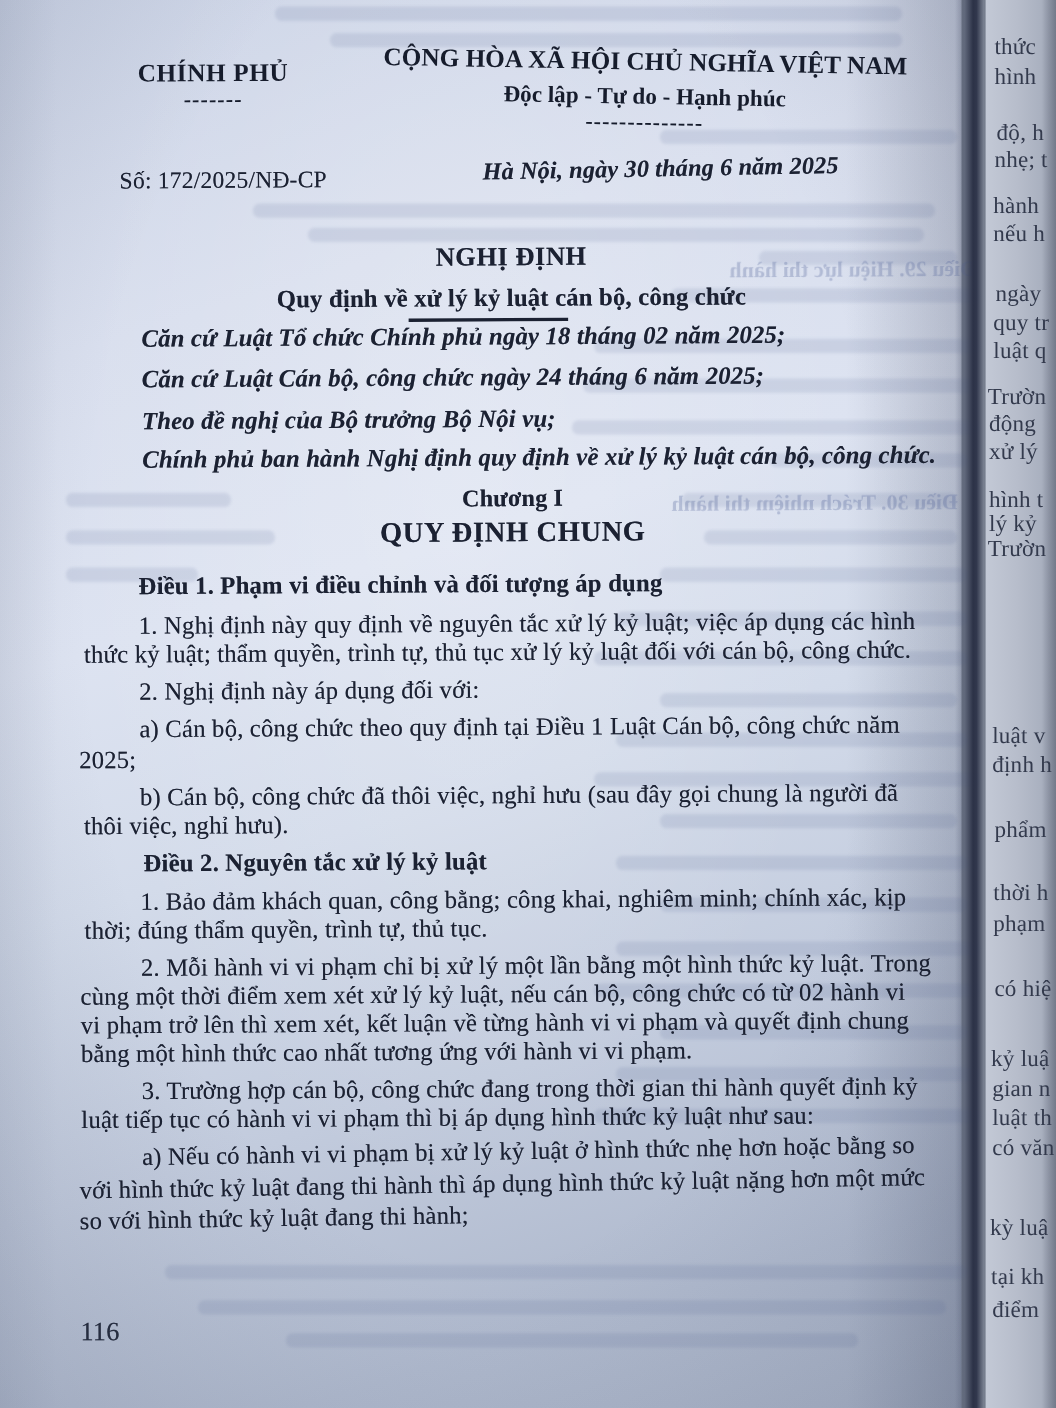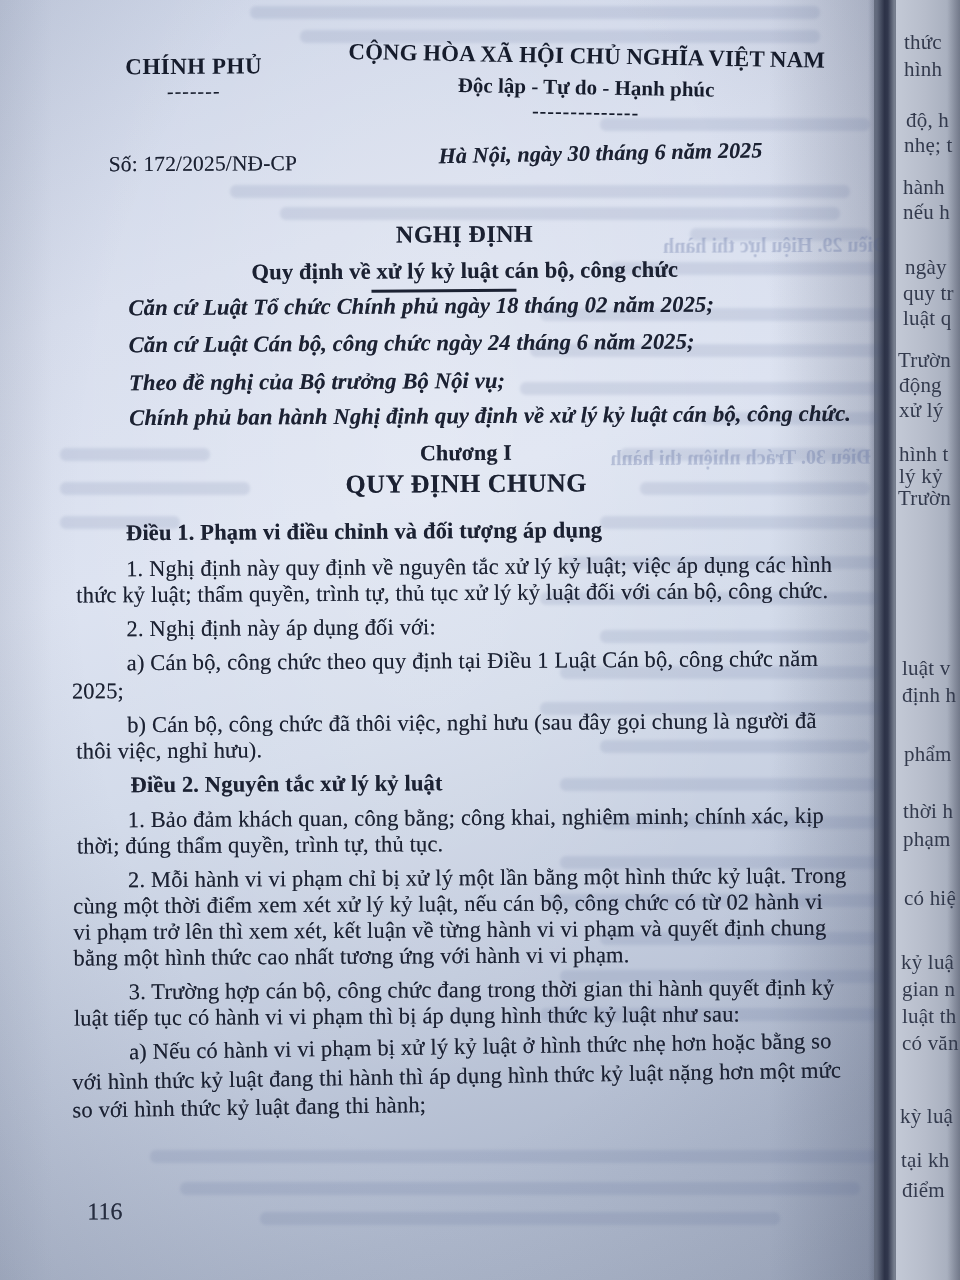--- a/index.html
+++ b/index.html
@@ -145,21 +145,21 @@
     <div class="line" style="top:865px;left:127px;">2. Mỗi hành vi vi phạm chỉ bị xử lý một lần bằng một hình thức kỷ luật. Trong</div>
     <div class="line" style="top:891px;left:72px;">cùng một thời điểm xem xét xử lý kỷ luật, nếu cán bộ, công chức có từ 02 hành vi</div>
     <div class="line" style="top:917px;left:72px;">vi phạm trở lên thì xem xét, kết luận về từng hành vi vi phạm và quyết định chung</div>
     <div class="line" style="top:943px;left:72px;">bằng một hình thức cao nhất tương ứng với hành vi vi phạm.</div>
     <div class="line" style="top:977px;left:127px;">3. Trường hợp cán bộ, công chức đang trong thời gian thi hành quyết định kỷ</div>
     <div class="line" style="top:1003px;left:72px;">luật tiếp tục có hành vi vi phạm thì bị áp dụng hình thức kỷ luật như sau:</div>
     <div class="line tilt-more" style="top:1037px;left:127px;">a) Nếu có hành vi vi phạm bị xử lý kỷ luật ở hình thức nhẹ hơn hoặc bằng so</div>
     <div class="line tilt-more" style="top:1067px;left:70px;">với hình thức kỷ luật đang thi hành thì áp dụng hình thức kỷ luật nặng hơn một mức</div>
     <div class="line tilt-more" style="top:1095px;left:70px;">so với hình thức kỷ luật đang thi hành;</div>
 
-    <div class="line pageno" style="top:1196px;left:84px;text-align:right;">116</div>
+    <div class="line pageno" style="top:1196px;left:70px;text-align:right;">116</div>
   </div>
 
   <div class="gutter"></div>
 
   <div class="right-page">
     <div id="frag-layer">
         <span class="frag" style="top: 30px; left: 8px;">thức</span>
         <span class="frag" style="top: 57px; left: 8px;">hình</span>
         <span class="frag" style="top: 108px; left: 10px;">độ, h</span>
         <span class="frag" style="top: 133px; left: 8px;">nhẹ; t</span>

